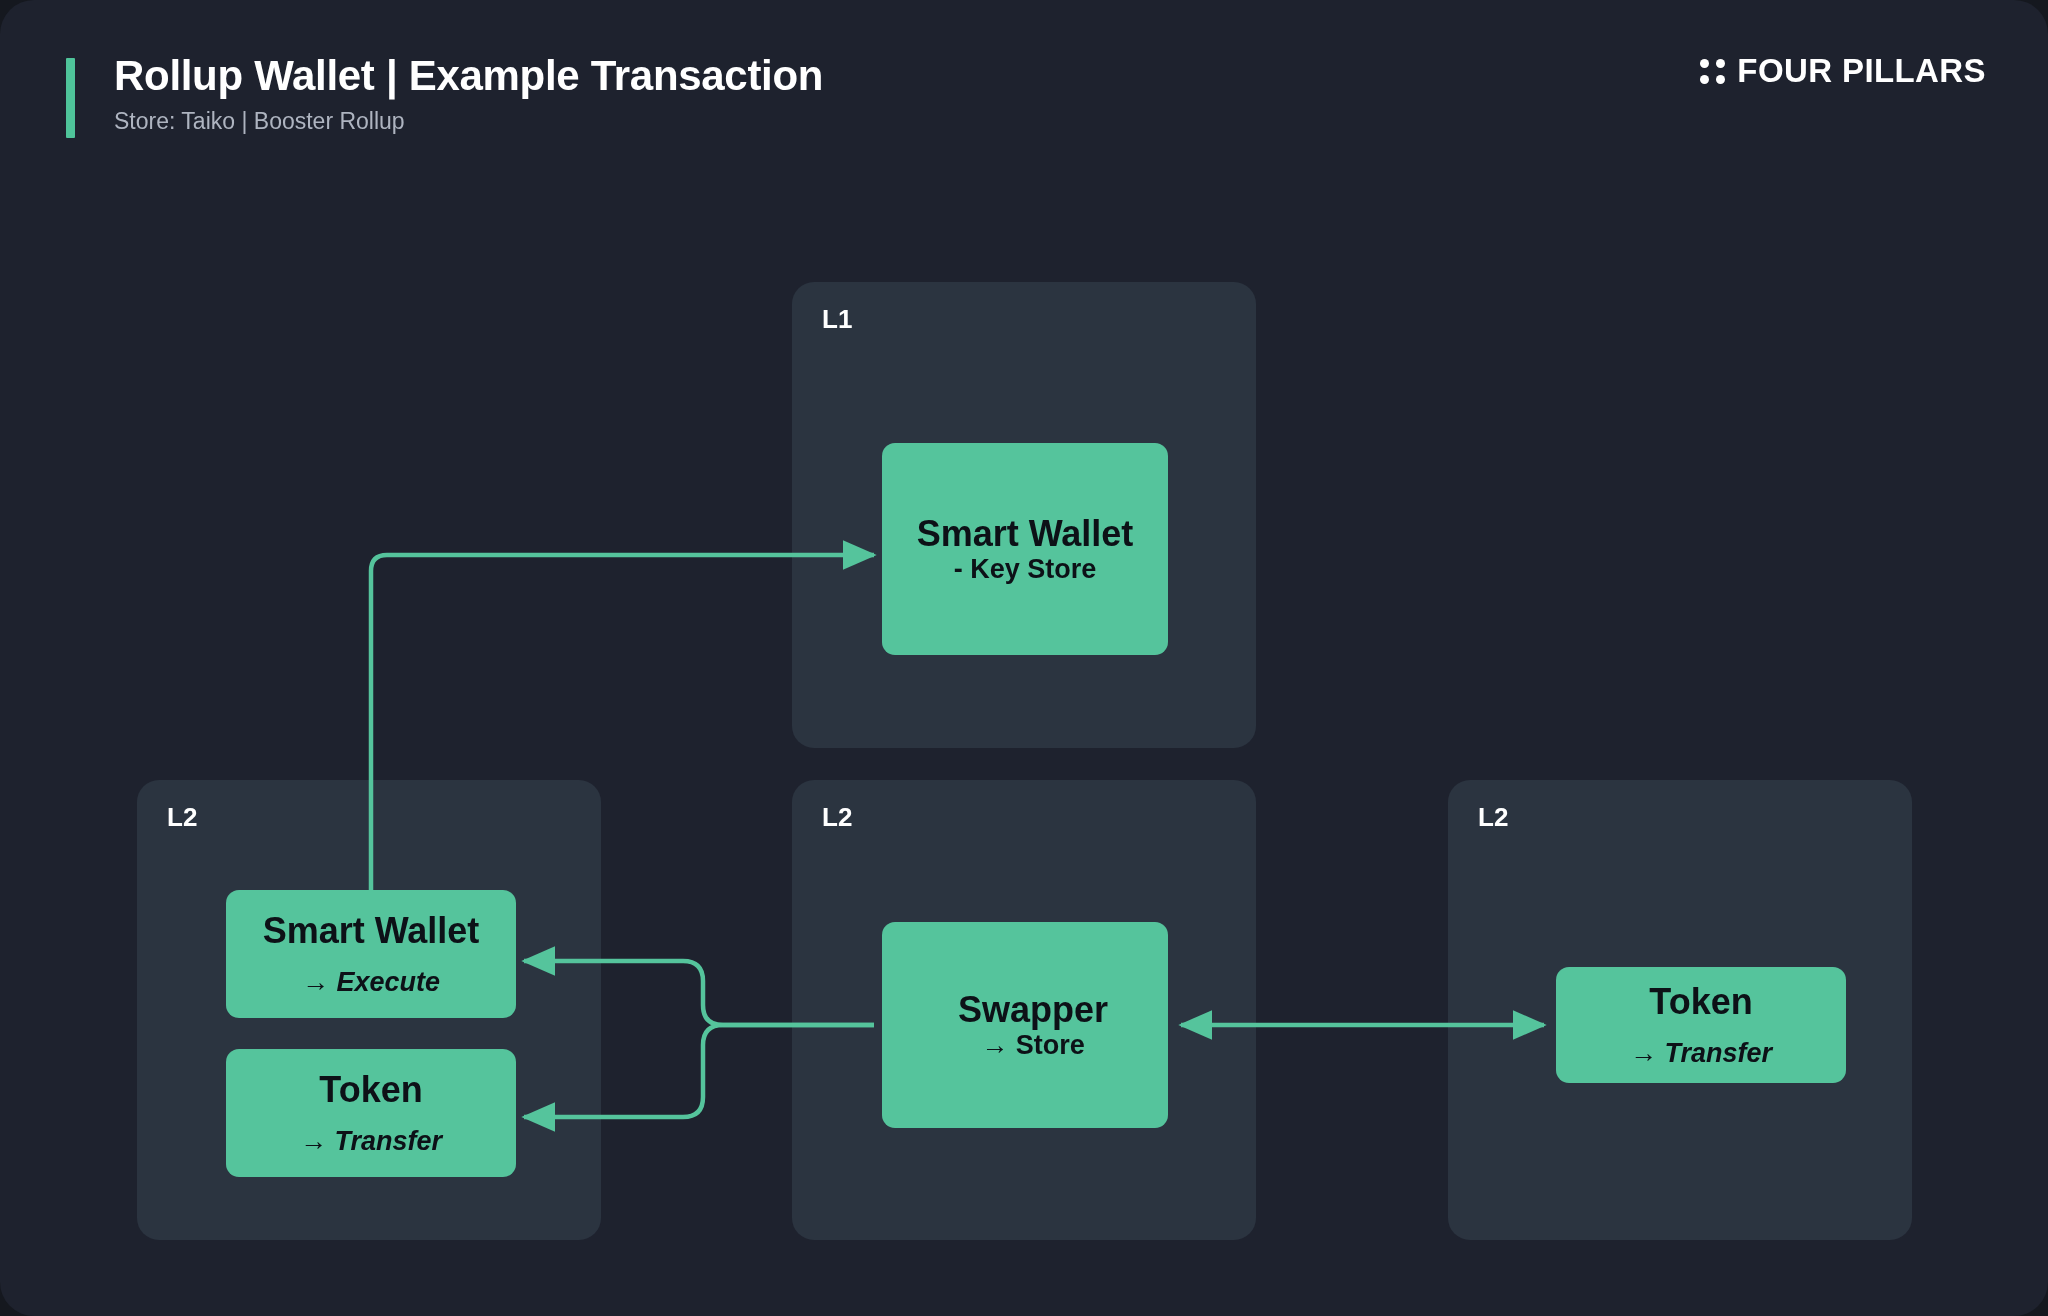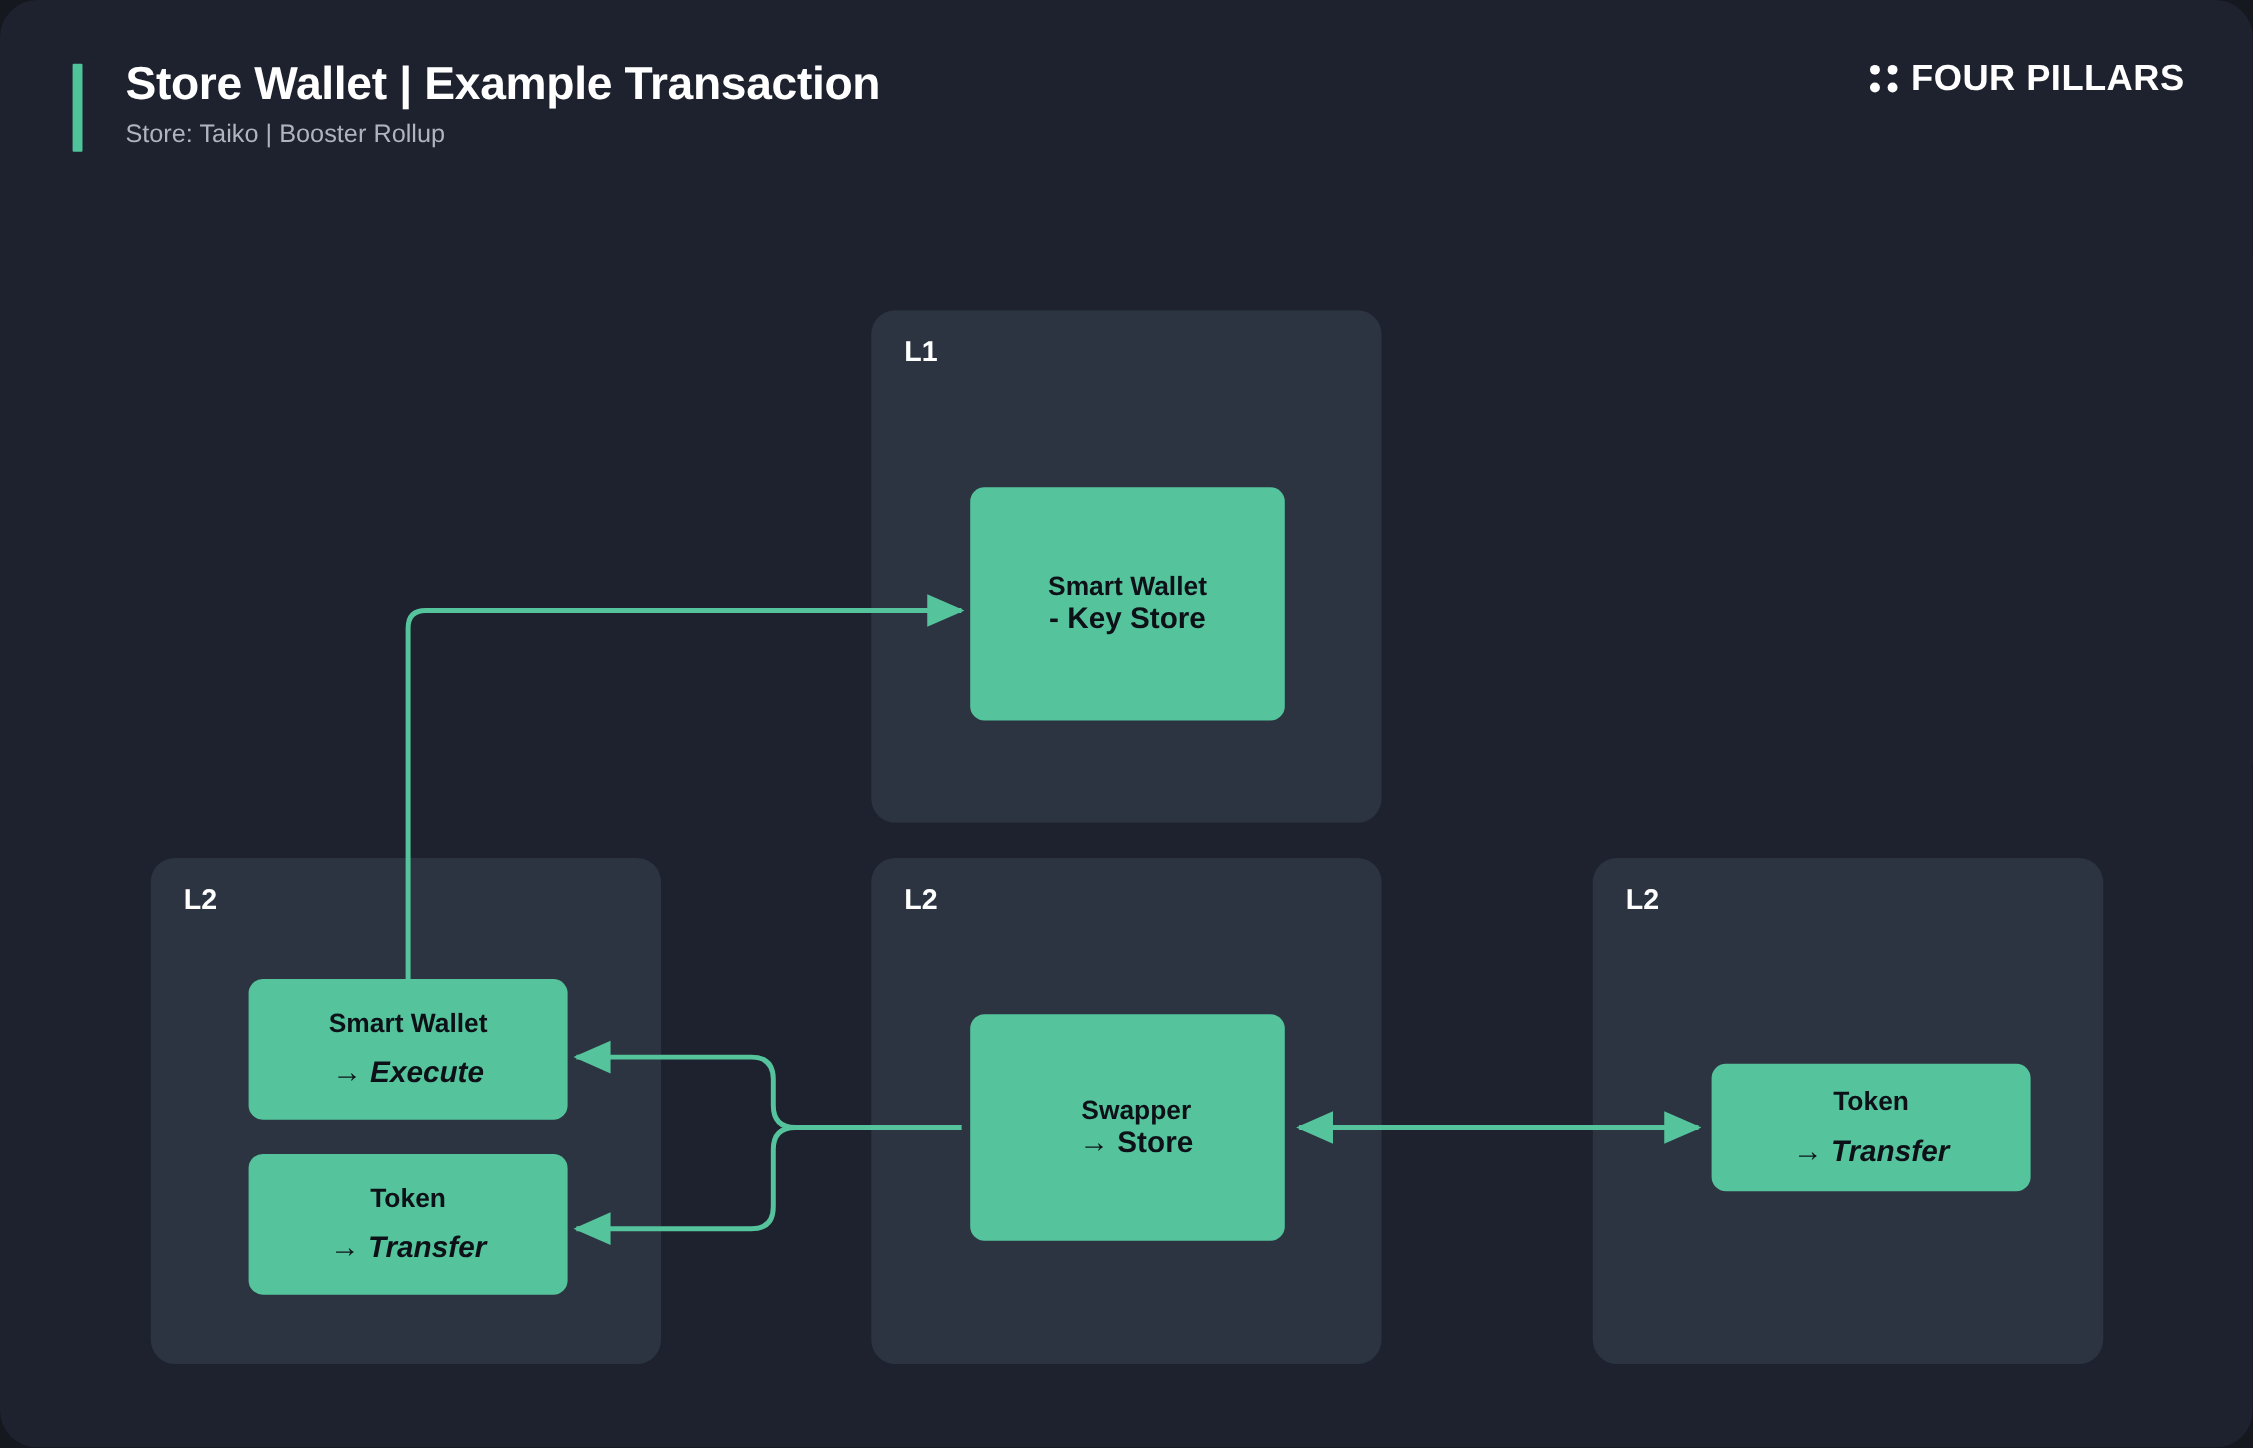--- a/index.html
+++ b/index.html
@@ -115,21 +115,21 @@
     background: #55c49c;
     border-radius: 13px;
     display: flex;
     flex-direction: column;
     align-items: center;
     justify-content: center;
     box-sizing: border-box;
     color: #0d1117;
   }
   .node .line1 {
-    font-size: 24px;
+    font-size: 36px;
     font-weight: bold;
     line-height: 1.15;
     white-space: nowrap;
   }
   .node .line2 {
     font-size: 27px;
     font-weight: bold;
     line-height: 1.15;
     white-space: nowrap;
   }
@@ -151,21 +151,21 @@
     pointer-events: none;
   }
 </style>
 </head>
 <body>
 
 <div id="canvas">
 
   <div class="header">
     <div class="accent-bar"></div>
-    <div class="title">Store Wallet | Example Transaction</div>
+    <div class="title">Rollup Wallet | Example Transaction</div>
     <div class="subtitle">Store: Taiko | Booster Rollup</div>
     <div class="brand">
       <span class="brand-dots">
         <i></i>
           <i></i>
           <i></i>
           <i></i>
       </span>
       <span class="brand-name">FOUR PILLARS</span>
     </div>

